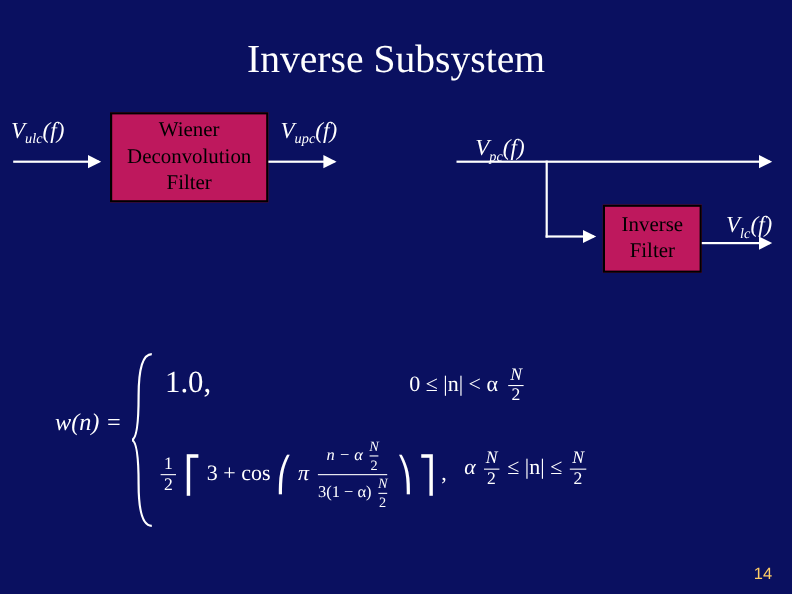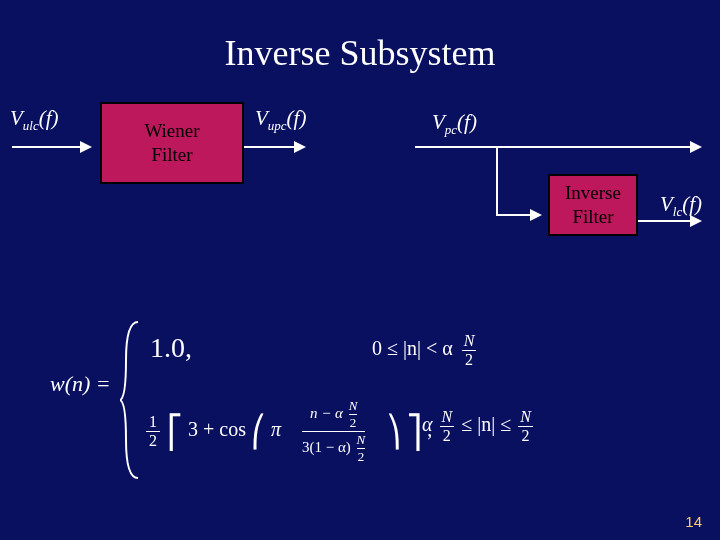--- a/index.html
+++ b/index.html
@@ -25,38 +25,39 @@
 
 <div class="diagram">
 
   <div class="sig" style="left:10px;top:4px">
     <span>V</span><sub>ulc</sub><span>(f)</span>
   </div>
   <div class="arrow" style="left:12px;top:44px;width:78px"></div>
 
   <div class="block yellow" style="left:100px;top:0px;width:140px;height:78px">
     <span>Wiener</span>
+    <span>Deconvolution</span>
     <span>Filter</span>
   </div>
 
   <div class="sig" style="left:255px;top:4px">
     <span>V</span><sub>upc</sub><span>(f)</span>
   </div>
   <div class="arrow" style="left:244px;top:44px;width:60px"></div>
 
 
-  <div class="sig" style="left:432px;top:8px">
+  <div class="sig" style="left:432px;top:20px">
     <span>V</span><sub>pc</sub><span>(f)</span>
   </div>
   <div class="arrow" style="left:415px;top:44px;width:285px"></div>
 
   <div class="vline" style="left:496px;top:44px;height:70px"></div>
   <div class="arrow" style="left:496px;top:112px;width:44px"></div>
 
-  <div class="block yellow" style="left:548px;top:72px;width:86px;height:58px">
+  <div class="block yellow" style="left:548px;top:84px;width:86px;height:58px">
     <span>Inverse</span>
     <span>Filter</span>
   </div>
 
   <div class="sig" style="left:660px;top:90px">
     <span>V</span><sub>lc</sub><span>(f)</span>
   </div>
   <div class="arrow" style="left:638px;top:118px;width:62px"></div>
 </div>
 
@@ -79,21 +80,21 @@
 
     <div class="eq-txt" style="left:96px;top:78px;font-size:20px">
       <span style="position:relative;display:inline-block;vertical-align:middle;text-align:center;margin-right:2px">
         <span style="display:block;font-size:16px;border-bottom:1px solid #fff;padding:0 3px;font-style:normal">1</span>
         <span style="display:block;font-size:16px;font-style:normal">2</span>
       </span>
       <span style="font-size:32px;vertical-align:middle;font-style:normal">⎡</span>
       <span style="font-style:normal">3 + cos</span>
       <span style="font-size:30px;vertical-align:middle;font-style:normal">⎛</span>
       <span>π</span>
-      <span style="position:relative;display:inline-block;vertical-align:middle;text-align:center;margin:0 16px">
+      <span style="position:relative;display:inline-block;vertical-align:middle;text-align:center;margin:0 3px">
         <span style="display:block;font-size:15px;border-bottom:1px solid #fff;padding:0 3px">
           <span>n − α</span>
           <span style="position:relative;display:inline-block;vertical-align:middle;text-align:center;margin-left:2px">
             <span style="display:block;font-size:13px;border-bottom:1px solid #fff">N</span>
             <span style="display:block;font-size:13px;font-style:normal">2</span>
           </span>
         </span>
         <span style="display:block;font-size:15px">
           <span style="font-style:normal">3(1 − α)</span>
           <span style="position:relative;display:inline-block;vertical-align:middle;text-align:center;margin-left:2px">

